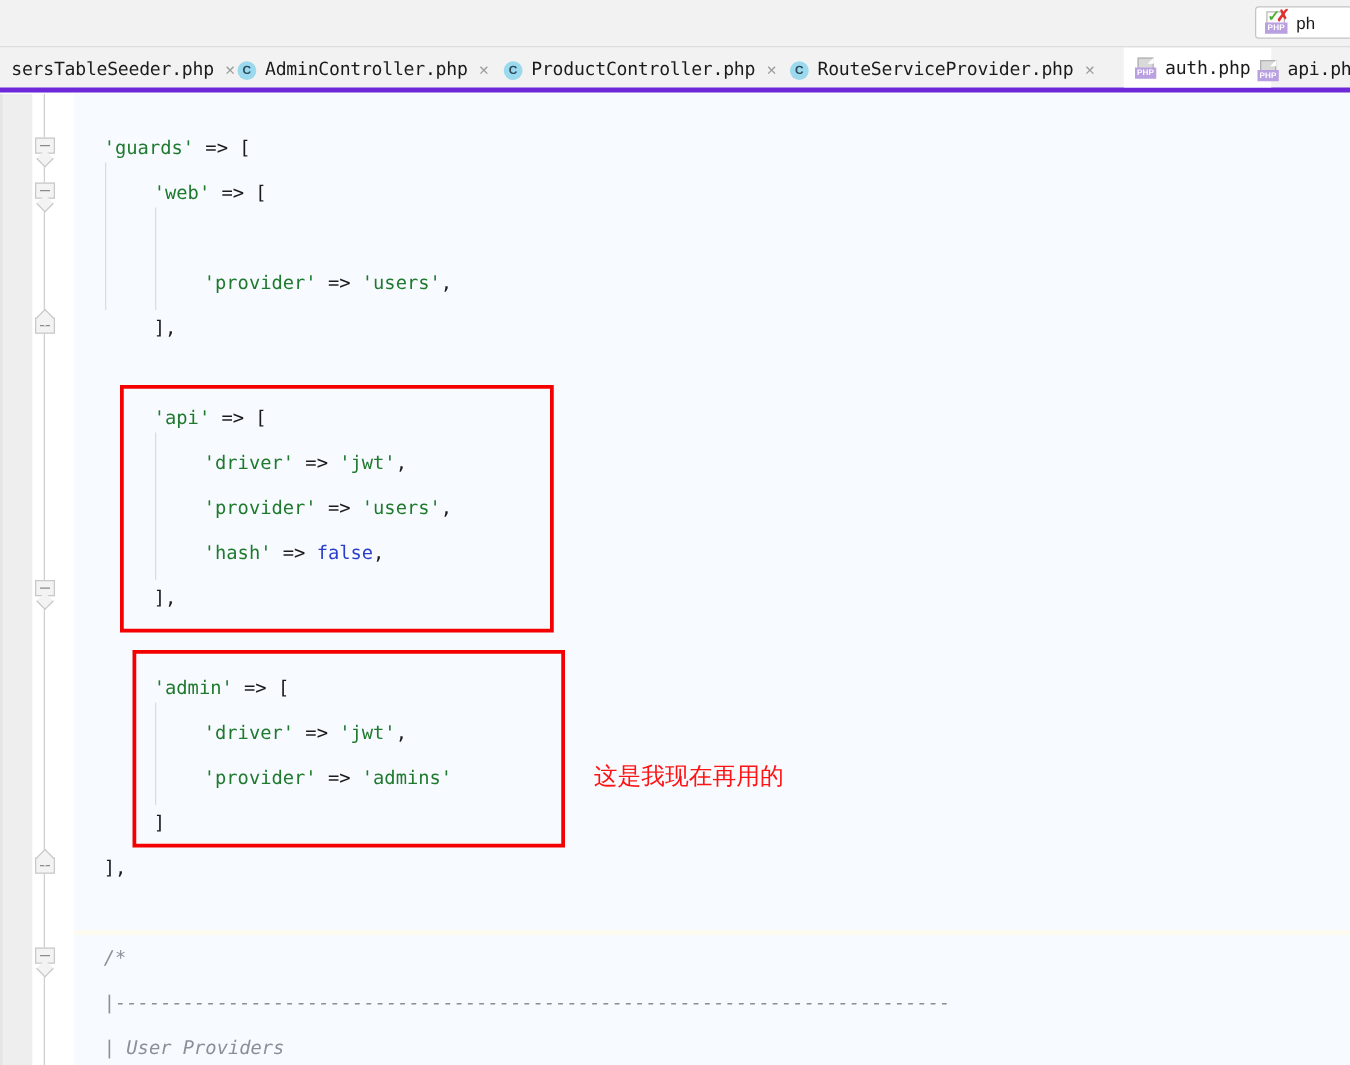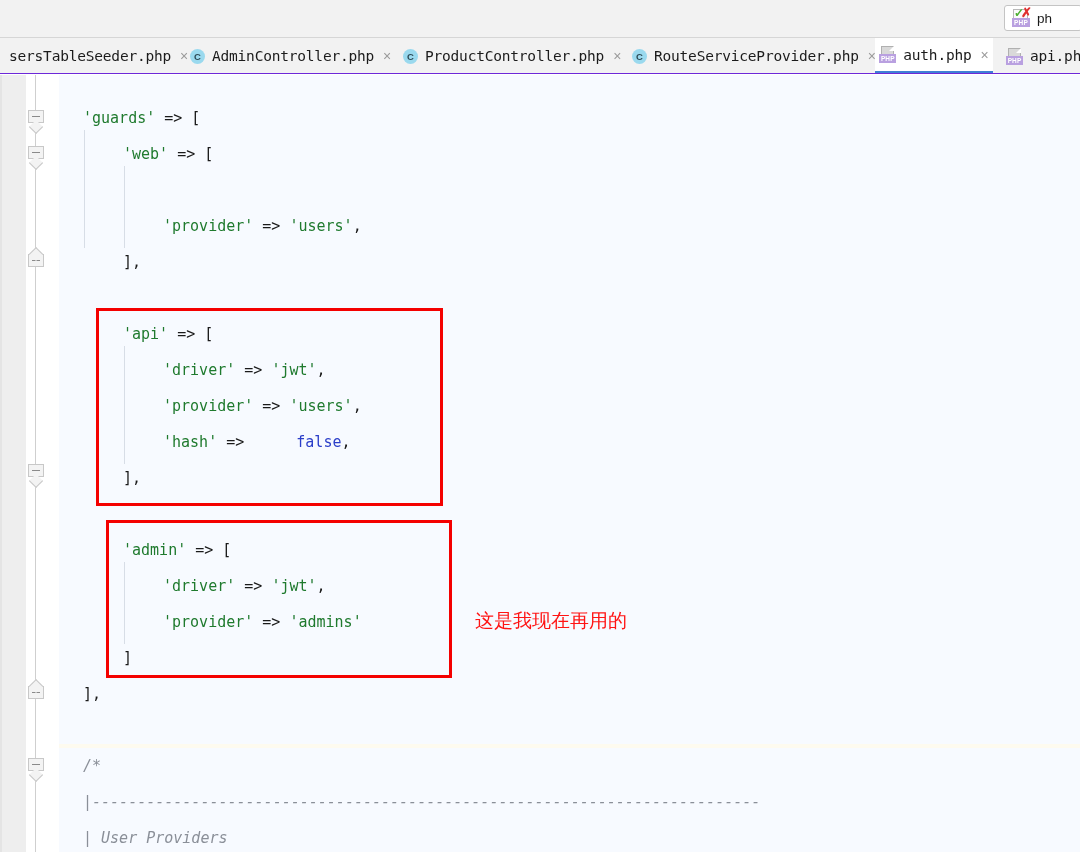--- a/index.html
+++ b/index.html
@@ -93,21 +93,21 @@
     white-space: nowrap;
   }
 
   
   .tabbar {
     position: absolute;
     left: 0; top: 38px;
     width: 1080px; height: 36px;
     background: #f2f2f2;
     box-sizing: border-box;
-    border-bottom: 1px solid #6d28d9;
+    border-bottom: 4px solid #6d28d9;
     overflow: hidden;
     white-space: nowrap;
   }
   .tab {
     position: absolute;
     top: 0;
     height: 36px;
     display: flex;
     align-items: center;
     gap: 7px;
@@ -262,21 +262,21 @@
     left: 0;
     height: 36px;
     line-height: 36px;
     font-family: "DejaVu Sans Mono", monospace;
     font-size: 15px;
     white-space: pre;
     color: #1a1a1a;
   }
   .s { color: #1f7a2e; }         
   .op { color: #1a1a1a; }        
-  .kw { color: #2b3ec9; margin-left: 43px; }        
+  .kw { color: #2b3ec9; }        
   .cm { color: #8a8f98; font-style: italic; }
 
   .indent-guide {
     position: absolute;
     width: 1px;
     background: #d7dde6;
   }
 
   .redbox {
     position: absolute;
@@ -330,21 +330,21 @@
       <div class="tab" style="left: 394px; width: 220px;">
         <span class="icon-class">C</span>
         <span class="tab-label">ProductController.php</span>
         <span class="tab-close">×</span>
       </div>
       <div class="tab" style="left: 623px; width: 252px;">
         <span class="icon-class">C</span>
         <span class="tab-label">RouteServiceProvider.php</span>
         <span class="tab-close">×</span>
       </div>
-      <div class="tab active" style="left: 875px; width: 118px; justify-content: center;">
+      <div class="tab active" style="left: 899px; width: 118px;">
         <span class="icon-php">
           <span class="sheet"></span>
           <span class="php-tag">PHP</span>
         </span>
         <span class="tab-label">auth.php</span>
         <span class="tab-close">×</span>
       </div>
       <div class="tab" style="left: 997px; width: 90px;">
         <span class="icon-php">
           <span class="sheet"></span>

